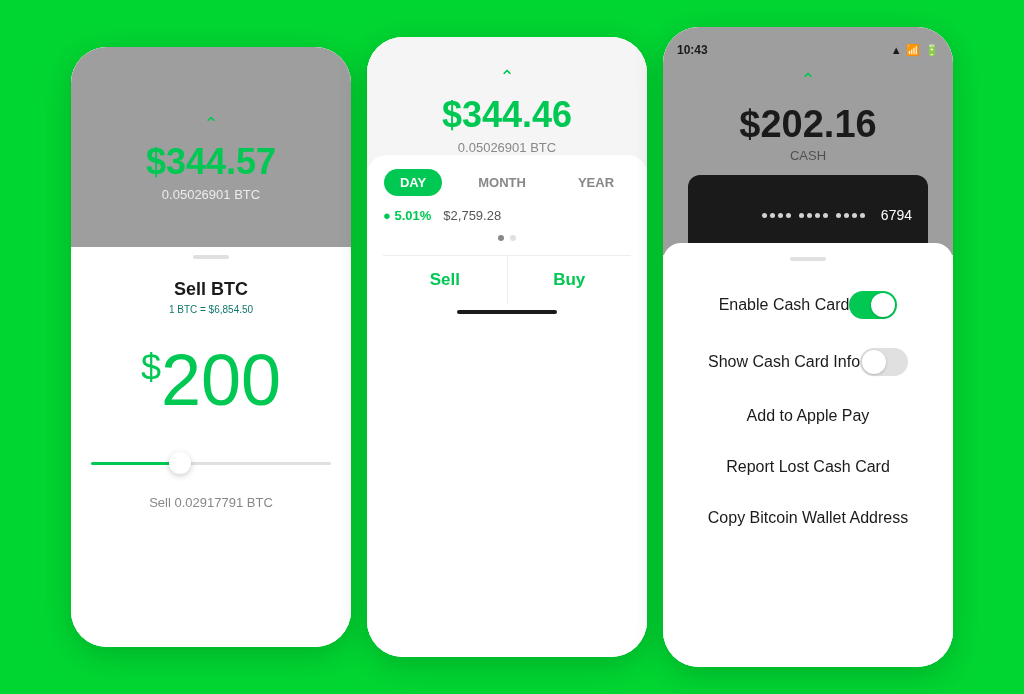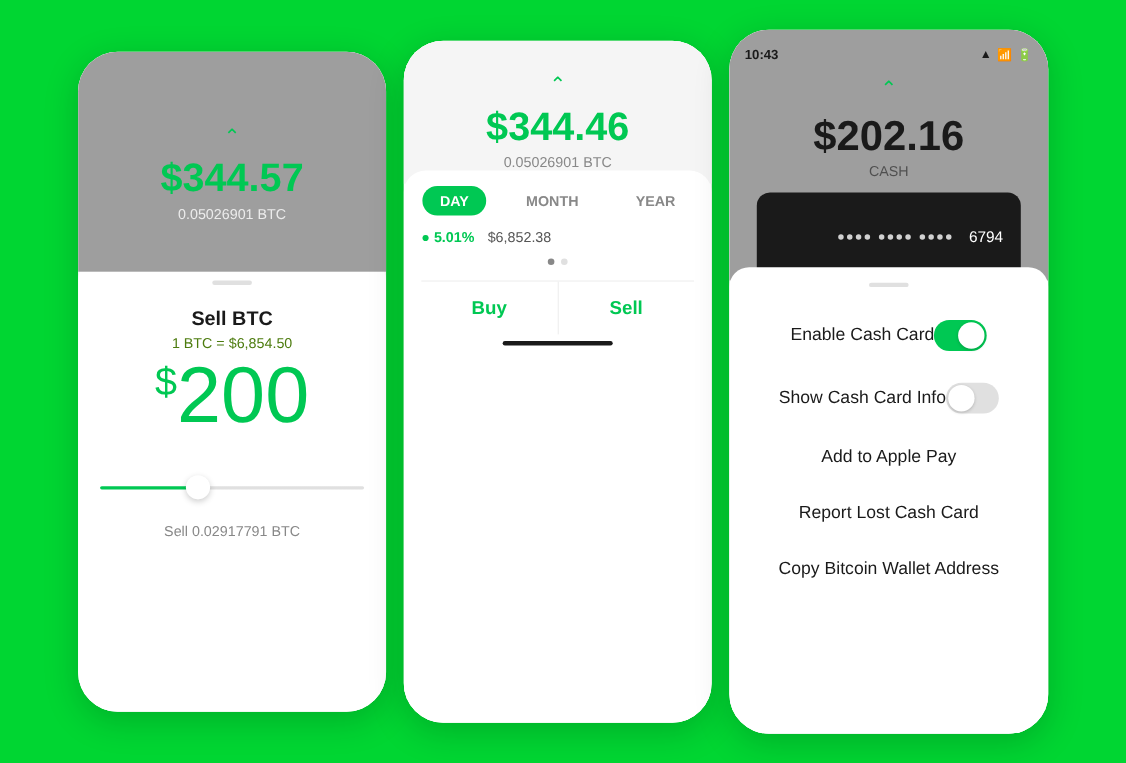--- a/index.html
+++ b/index.html
@@ -83,22 +83,23 @@
       border-radius: 2px;
       margin-bottom: 20px;
     }
     .sell-title {
       font-size: 18px;
       font-weight: 700;
       color: #1a1a1a;
       margin-bottom: 4px;
     }
     .sell-rate {
-      font-size: 13px;
-      color: #4d7c0f;
+      font-size: 10px;
+      color: #0f766e;
+      margin-bottom: 24px;
     }
     .sell-amount {
       font-size: 72px;
       font-weight: 300;
       color: #00c853;
       margin-bottom: 30px;
     }
     .sell-amount sup {
       font-size: 36px;
       font-weight: 400;
@@ -435,29 +436,29 @@
         <div class="header-sub" style="color:#888;font-size:13px;margin-top:4px;">0.05026901 BTC</div>
       </div>
       <div class="screen2-body">
         <div class="time-tabs">
           <div class="time-tab active">DAY</div>
           <div class="time-tab">MONTH</div>
           <div class="time-tab">YEAR</div>
         </div>
         <div class="chart-stats">
           <span class="stat-up">● 5.01%</span>
-          <span>$6,852.38</span>
+          <span>$2,759.28</span>
         </div>
         <div class="dots-indicator">
           <div class="dot active"></div>
           <div class="dot"></div>
         </div>
         <div class="screen2-buttons">
+          <button class="screen2-btn">Sell</button>
           <button class="screen2-btn">Buy</button>
-          <button class="screen2-btn">Sell</button>
         </div>
         <div class="home-indicator-2"></div>
       </div>
     </div>
   </div>
 
   <div class="phone phone-3">
     <div class="screen3">
       <div class="screen3-header">
         <div class="status-bar">

